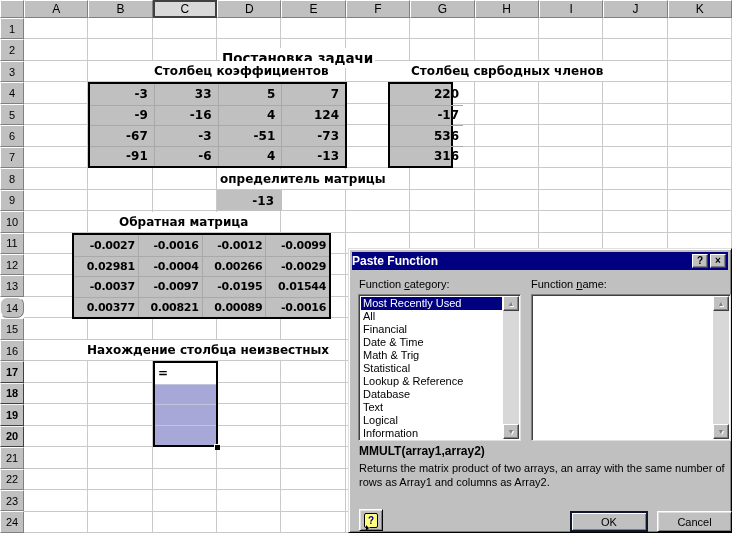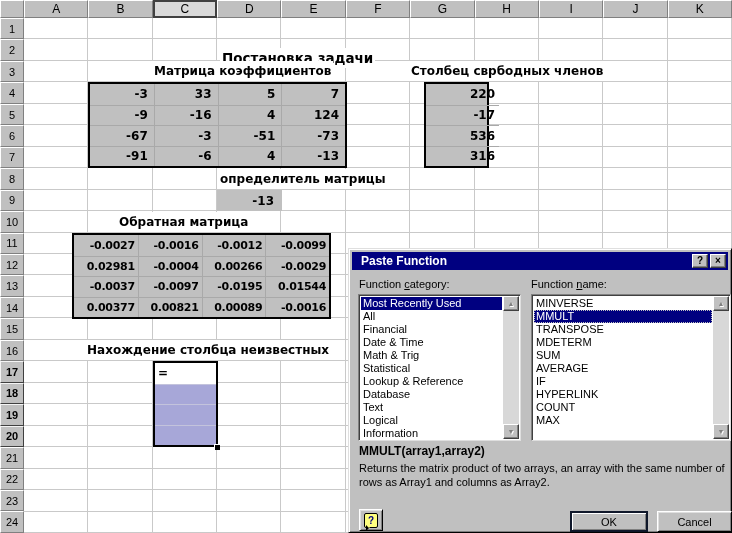--- a/index.html
+++ b/index.html
@@ -25,21 +25,21 @@
        color:#000;background:#fff;white-space:nowrap;height:20px;line-height:20px;padding:0 2px;}
   #lbl-title{left:196px;top:30px;font-size:13.5px;text-align:center;}
   #lbl-coef{left:128px;top:43px;}
   #lbl-free{left:385px;top:43px;}
   #lbl-det{left:194px;top:151px;}
   #lbl-inv{left:64px;top:194px;margin-left:29px;}
   #lbl-unk{left:61px;top:322px;}
   
   .blk{position:absolute;box-sizing:border-box;border:2px solid #000;background:#c0c0c0;}
   #coef-box{left:64px;top:64px;width:259px;height:86px;}
-  #free-box{left:400px;top:64px;width:65px;height:86px;}
+  #free-box{left:364px;top:64px;width:65px;height:86px;}
   #inv-box{left:48px;top:215px;width:259px;height:86px;}
   .mgrid4{display:grid;grid-template-columns:repeat(4,1fr);grid-auto-rows:1fr;height:100%;}
   .mgrid1{display:grid;grid-template-columns:1fr;grid-auto-rows:1fr;height:100%;}
   .mcell{display:flex;align-items:center;justify-content:flex-end;padding-right:6px;
          font-family:"DejaVu Sans",sans-serif;font-weight:bold;font-size:12px;box-sizing:border-box;}
   .mgrid4 .mcell:not(:nth-child(4n+1)){border-left:1px solid #a9a9a9;}
   .mgrid4 .mcell:nth-child(n+5){border-top:1px solid #a9a9a9;}
   .mgrid1 .mcell:nth-child(n+2){border-top:1px solid #a9a9a9;padding-left:44px;}
   #free-box .mcell{padding-right:4px;}
   #inv-box .mcell{font-size:11px;padding-right:3px;letter-spacing:-0.3px;}
@@ -53,21 +53,21 @@
   .selrow.fill{background:#a7a7d8;border-top:1px solid #c3c3dc;}
   #formula-cell{display:flex;align-items:center;padding-left:3px;font-family:"DejaVu Sans",sans-serif;
                 font-weight:bold;font-size:12px;background:#fff;}
   #fill-handle{position:absolute;left:190px;top:426px;width:5px;height:5px;background:#000;
                border-left:1px solid #fff;border-top:1px solid #fff;box-sizing:content-box;}
   
   #dialog{position:absolute;left:348px;top:248px;width:384px;height:285px;box-sizing:border-box;
           background:#c0c0c0;border:1px solid;border-color:#dfdfdf #000 #000 #dfdfdf;
           box-shadow:inset 1px 1px 0 #fff, inset -1px -1px 0 #808080;font-size:11px;}
   #titlebar{position:absolute;left:3px;top:3px;right:3px;height:18px;background:#000080;
-            display:flex;align-items:center;padding-left:9px;box-sizing:border-box;}
+            display:flex;align-items:center;padding-left:0;box-sizing:border-box;}
   #title-text{color:#fff;font-weight:bold;font-size:12px;flex:1;}
   .tb-btn{width:16px;height:14px;background:#c0c0c0;border:1px solid;border-color:#fff #404040 #404040 #fff;
           box-shadow:inset -1px -1px 0 #808080;display:flex;align-items:center;justify-content:center;
           font-size:10px;font-weight:bold;color:#000;margin-right:2px;box-sizing:border-box;line-height:1;}
   .dlabel{position:absolute;color:#000;}
   #cat-label{left:10px;top:29px;}
   #name-label{left:182px;top:29px;}
   .u{text-decoration:underline;}
   .listbox{position:absolute;top:45px;height:147px;background:#fff;box-sizing:border-box;
            border:1px solid;border-color:#808080 #dfdfdf #dfdfdf #808080;
@@ -124,36 +124,36 @@
       <div class="rh" style="height: 21.4583px;">4</div>
       <div class="rh" style="height: 21.4583px;">5</div>
       <div class="rh" style="height: 21.4583px;">6</div>
       <div class="rh" style="height: 21.4583px;">7</div>
       <div class="rh" style="height: 21.4583px;">8</div>
       <div class="rh" style="height: 21.4583px;">9</div>
       <div class="rh" style="height: 21.4583px;">10</div>
       <div class="rh" style="height: 21.4583px;">11</div>
       <div class="rh" style="height: 21.4583px;">12</div>
       <div class="rh" style="height: 21.4583px;">13</div>
-      <div class="rh" style="height: 21.4583px;">14</div>
+      <div class="rh" style="height: 21.4583px; border-radius: 7px;">14</div>
       <div class="rh" style="height: 21.4583px;">15</div>
       <div class="rh" style="height: 21.4583px;">16</div>
       <div class="rh sel" style="height: 21.4583px;">17</div>
       <div class="rh sel" style="height: 21.4583px;">18</div>
       <div class="rh sel" style="height: 21.4583px;">19</div>
       <div class="rh sel" style="height: 21.4583px;">20</div>
       <div class="rh" style="height: 21.4583px;">21</div>
       <div class="rh" style="height: 21.4583px;">22</div>
       <div class="rh" style="height: 21.4583px;">23</div>
       <div class="rh" style="height: 21.4583px;">24</div>
     </div>
 
   <div id="sheet">
     <div class="lbl" id="lbl-title">Постановка задачи</div>
-    <div class="lbl" id="lbl-coef">Матрица коэффициентов</div>
+    <div class="lbl" id="lbl-coef">Столбец коэффициентов</div>
     <div class="lbl" id="lbl-free">Столбец сврбодных членов</div>
     <div class="lbl" id="lbl-det">определитель матрицы</div>
     <div class="lbl" id="lbl-inv">Обратная матрица</div>
     <div class="lbl" id="lbl-unk">Нахождение столбца неизвестных</div>
 
     <div class="blk" id="coef-box">
       <div class="mgrid4" id="coef-grid">
           <div class="mcell">-3</div>
           <div class="mcell">33</div>
           <div class="mcell">5</div>
@@ -235,32 +235,20 @@
           <div class="li">Logical</div>
           <div class="li">Information</div>
         </div>
       <div class="sbar">
         <div class="sb">▲</div>
         <div class="sb">▼</div>
       </div>
     </div>
 
     <div class="listbox" id="fn-box">
-      <div class="list" id="fn-list">
-          <div class="li">MINVERSE</div>
-          <div class="li selected focus">MMULT</div>
-          <div class="li">TRANSPOSE</div>
-          <div class="li">MDETERM</div>
-          <div class="li">SUM</div>
-          <div class="li">AVERAGE</div>
-          <div class="li">IF</div>
-          <div class="li">HYPERLINK</div>
-          <div class="li">COUNT</div>
-          <div class="li">MAX</div>
-        </div>
       <div class="sbar">
         <div class="sb">▲</div>
         <div class="sb">▼</div>
       </div>
     </div>
 
     <div id="signature">MMULT(array1,array2)</div>
     <div id="descr">Returns the matrix product of two arrays, an array with the same number of rows as Array1 and columns as Array2.</div>
 
     <div class="btn" id="help-btn">

